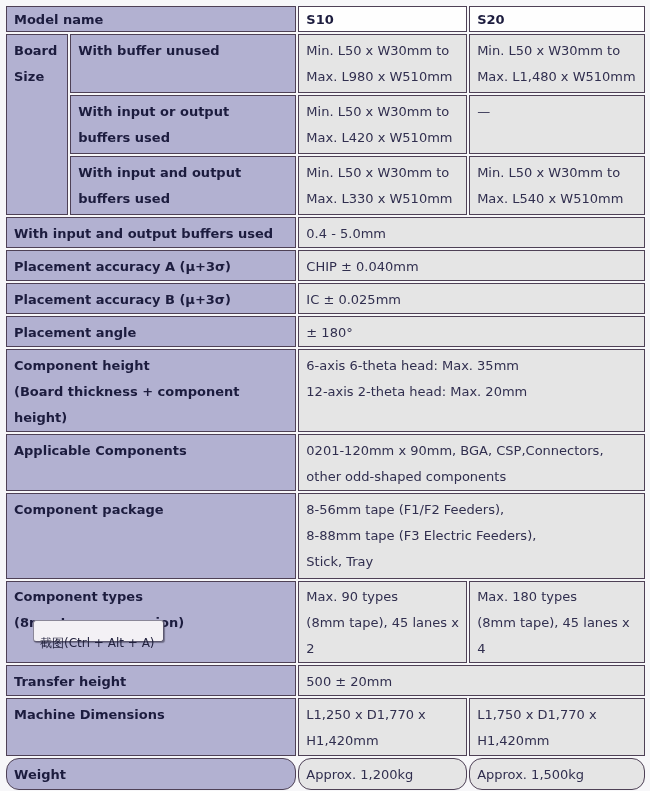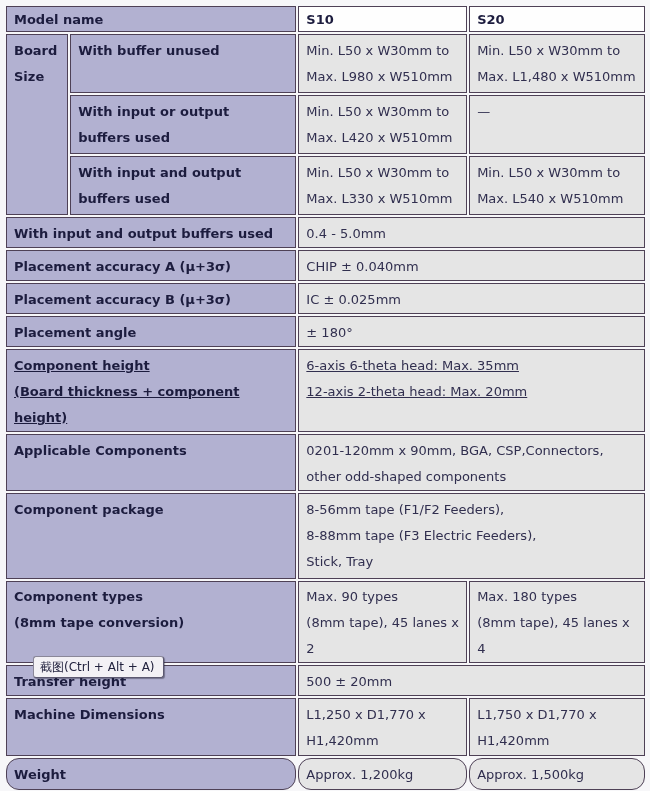--- a/index.html
+++ b/index.html
@@ -46,46 +46,45 @@
   td.colhead {
     background: #fefefe;
     color: #1c1c3e;
     font-weight: bold;
     text-align: left;
   }
   
   tr.r-header td  { height: 26px; line-height: 20px; }
   tr.r-board td   { height: 59px; }
   tr.r-short td   { height: 31px; }
-  tr.r-chgt td    { height: 82px; text-decoration: underline; }
+  tr.r-chgt td    { height: 82px; }
   tr.r-appc td    { height: 57px; }
   tr.r-cpkg td    { height: 86px; }
   tr.r-ctyp td    { height: 80px; padding-top: 2px; }
   tr.r-mdim td    { height: 58px; margin-top: 14px; }
   tr.r-wght td    { height: 32px; border-radius: 13px; }
   
   .tooltip {
     position: absolute;
     left: 33px;
     top: 620px;
     height: 22px;
     box-sizing: border-box;
     background: #f3f1f5;
     border: 1px solid #8a8798;
     border-right-color: #5c5870;
     border-bottom-color: #5c5870;
     border-radius: 3px;
     box-shadow: 1px 1px 1px rgba(40,40,60,0.45);
     font-size: 12px;
     line-height: 18px;
-    padding: 1px 8px 1px 6px;
+    padding: 13px 8px 1px 6px;
     color: #22223e;
     white-space: nowrap;
     z-index: 5;
-    margin-top: 36px;
   }
 </style>
 </head>
 <body>
 
 <table class="spec">
   <colgroup>
     <col style="width:62px">
     <col style="width:225px">
     <col style="width:168px">

